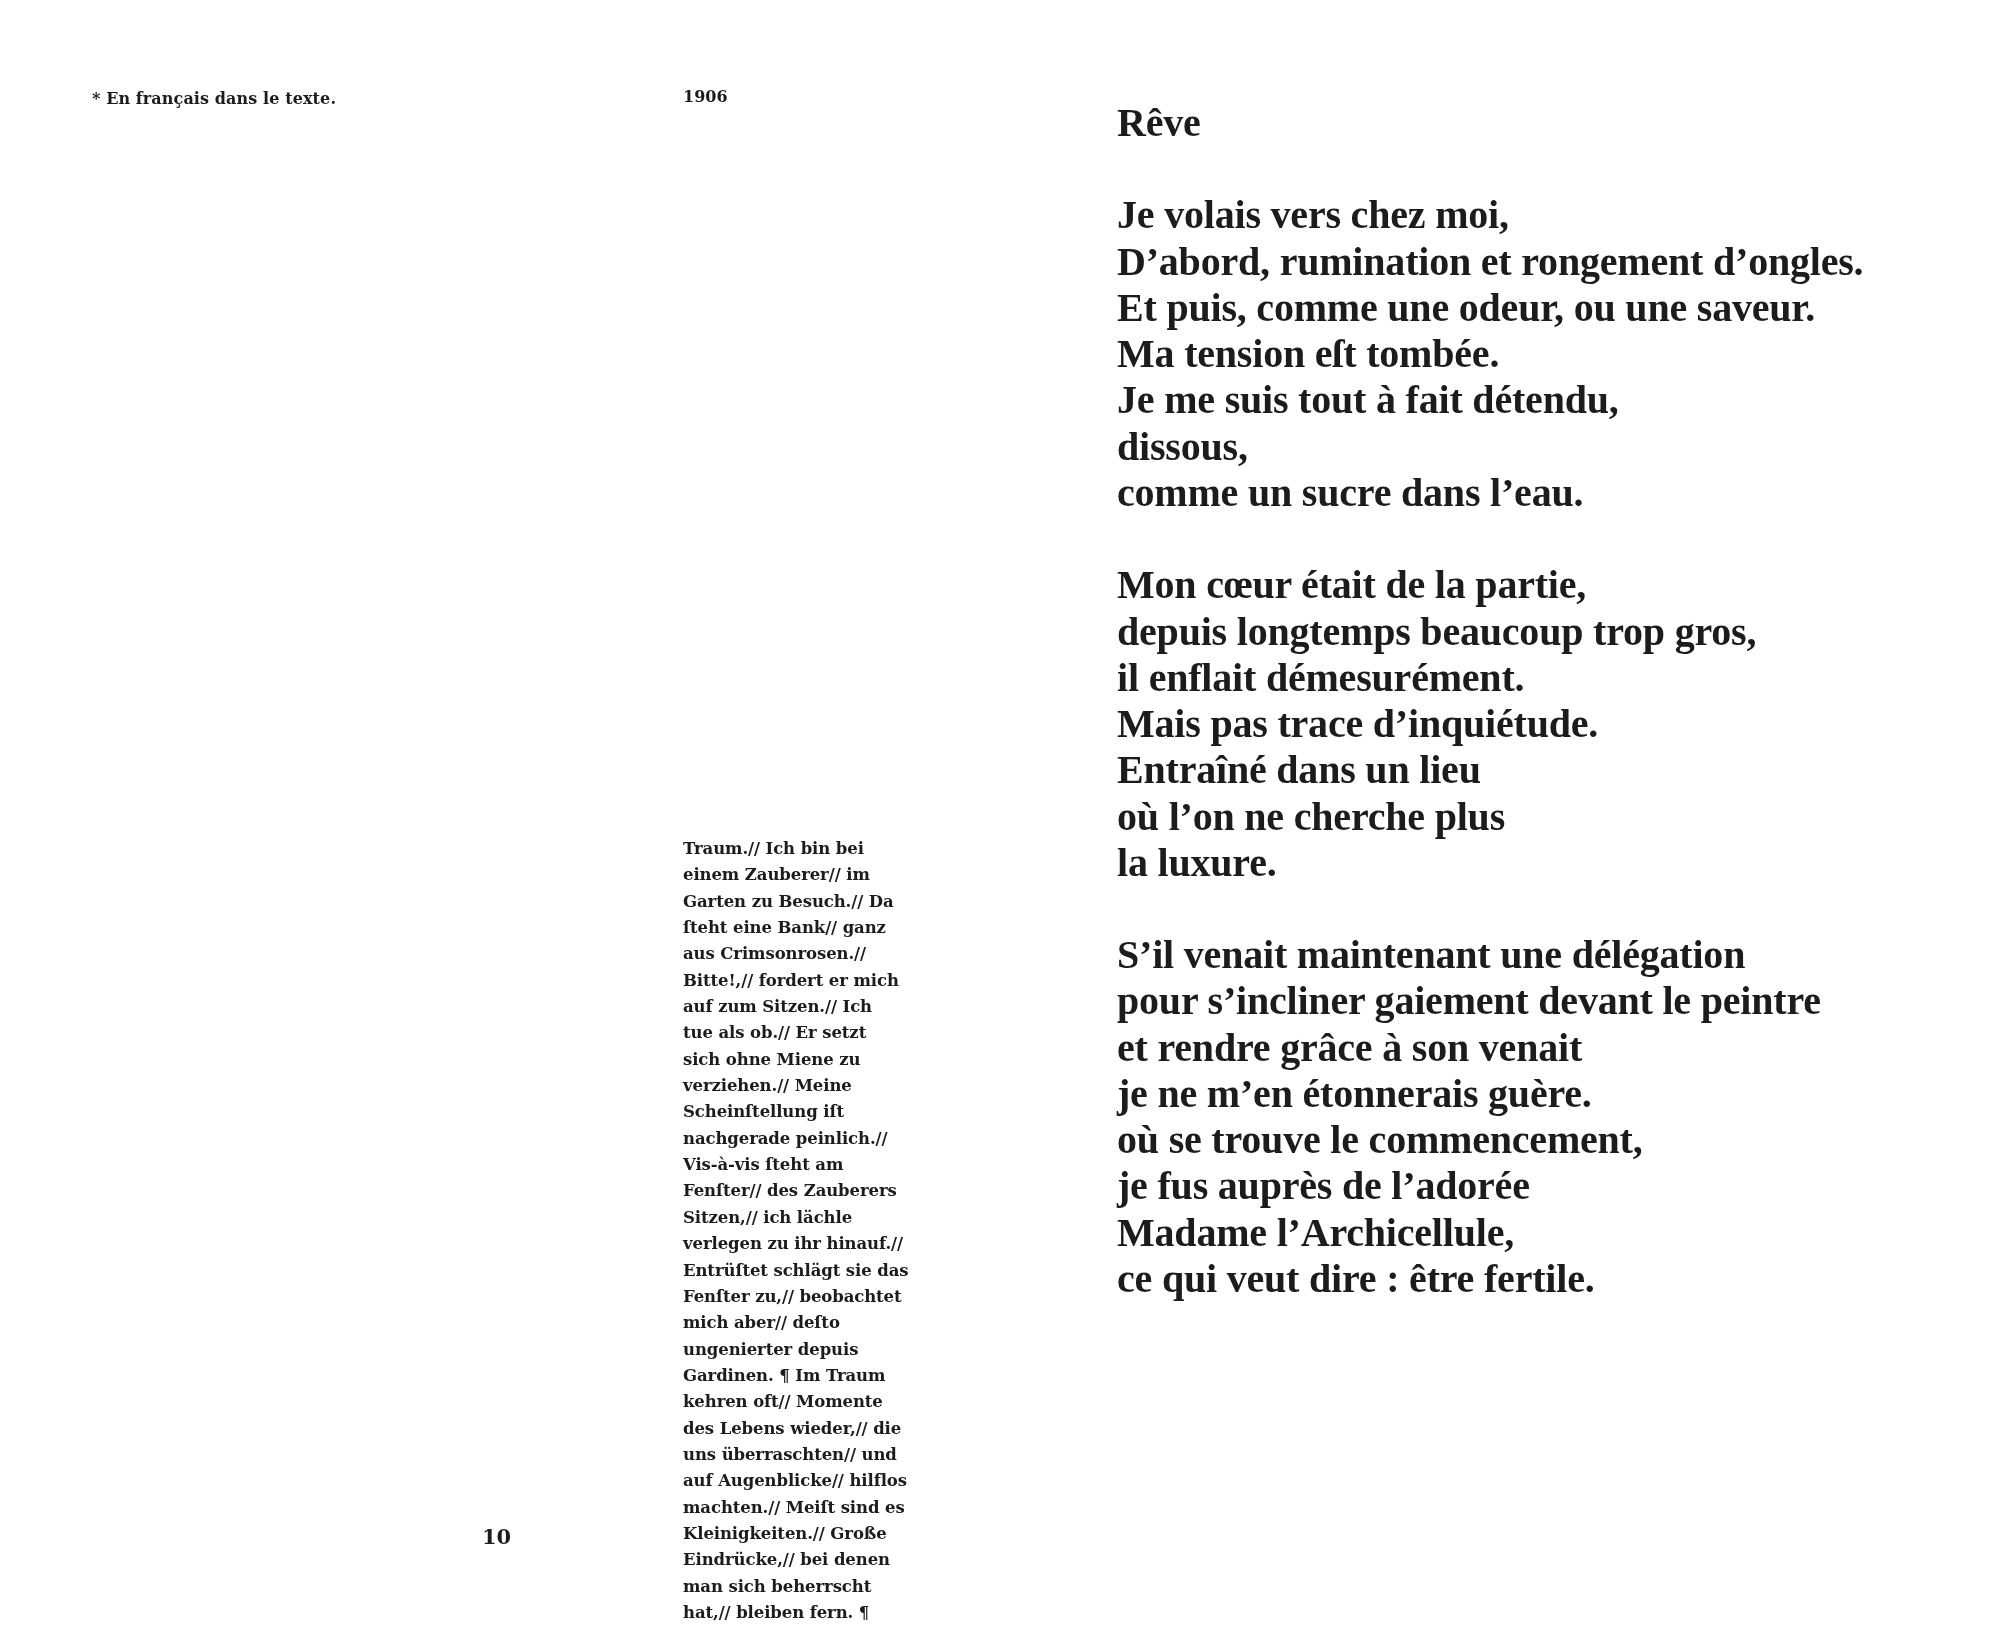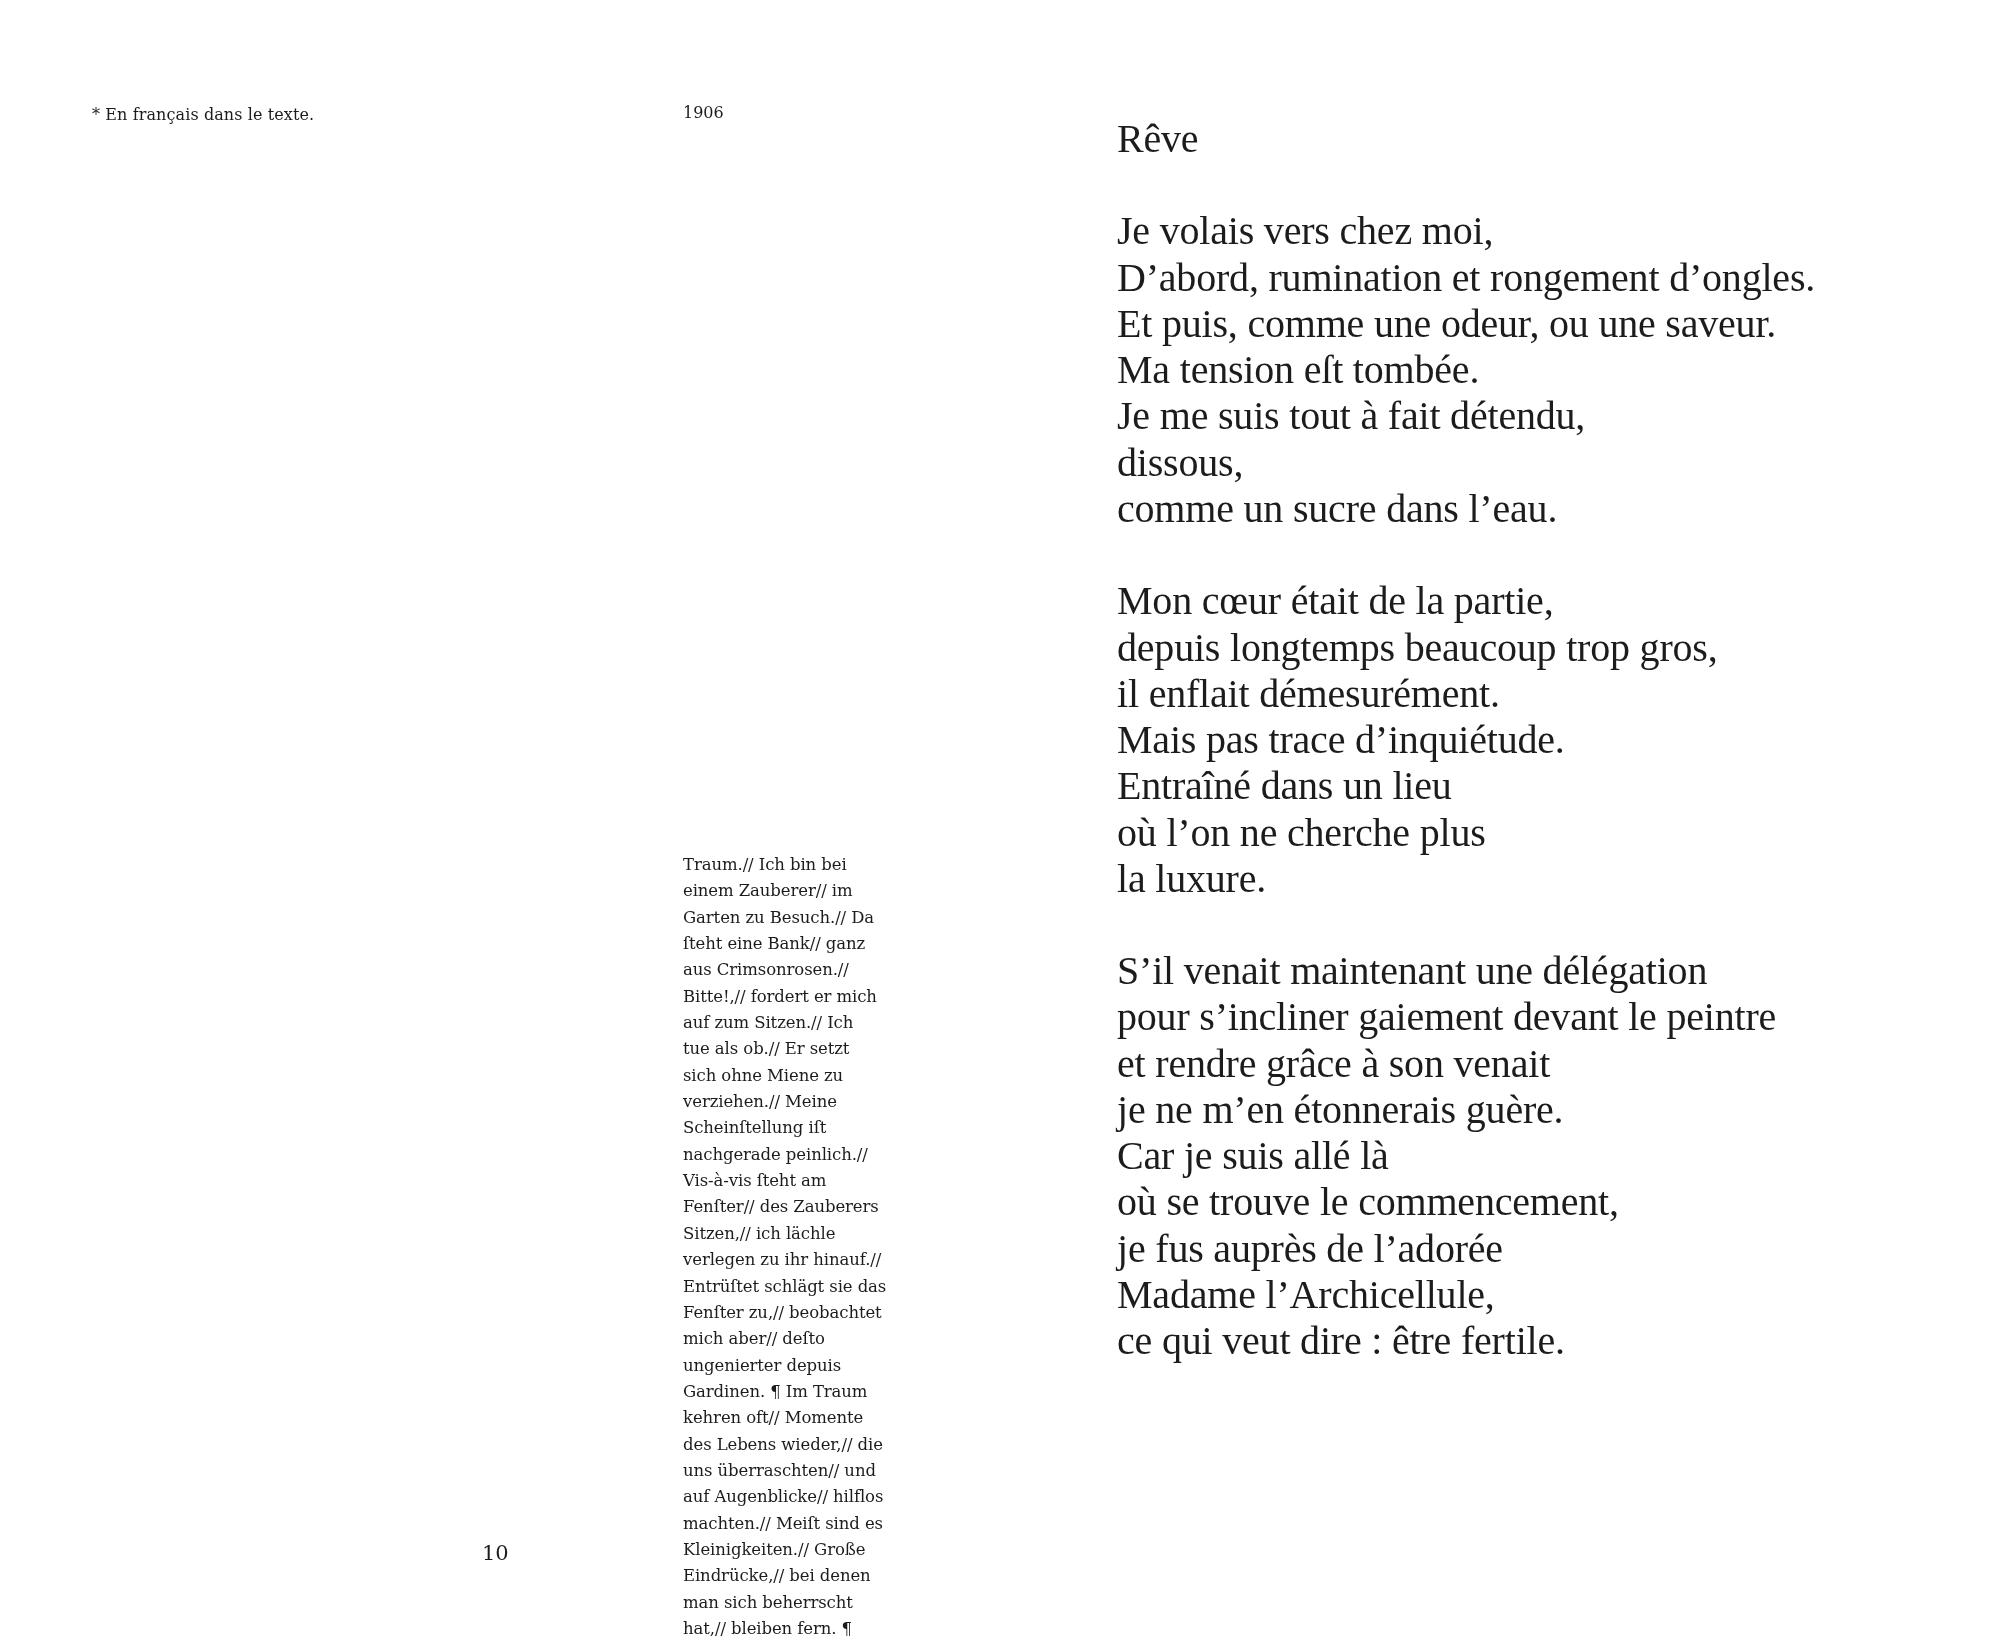--- a/index.html
+++ b/index.html
@@ -9,22 +9,22 @@
     }
     body {
       width: 2000px;
       height: 1636px;
       position: relative;
       overflow: hidden;
       color: #1c1c1c;
     }
     .spread {
       position: absolute;
-      left: 0; top: 16px;
-      width: 2000px; height: 1164px;
+      left: 0; top: 0;
+      width: 2000px; height: 1164px; font-weight: bold;
     }
     .page {
       position: absolute;
       top: 0;
       height: 1636px;
     }
     .page-left { left: 0; width: 1000px; }
     .page-right { left: 1000px; width: 1000px; }
 
     .footnote {
@@ -161,21 +161,20 @@
         <span class="poem-line">où l’on ne cherche plus</span>
         <span class="poem-line">la luxure.</span>
       </div>
       <span class="stanza-gap"></span>
 
       <div>
         <span class="poem-line">S’il venait maintenant une délégation</span>
         <span class="poem-line">pour s’incliner gaiement devant le peintre</span>
         <span class="poem-line">et rendre grâce à son venait</span>
         <span class="poem-line">je ne m’en étonnerais guère.</span>
-        <span class="poem-line">Car je suis allé là</span>
         <span class="poem-line">où se trouve le commencement,</span>
         <span class="poem-line">je fus auprès de l’adorée</span>
         <span class="poem-line">Madame l’Archicellule,</span>
         <span class="poem-line">ce qui veut dire : être fertile.</span>
       </div>
     </div>
   </div>
 
 </div>
 

